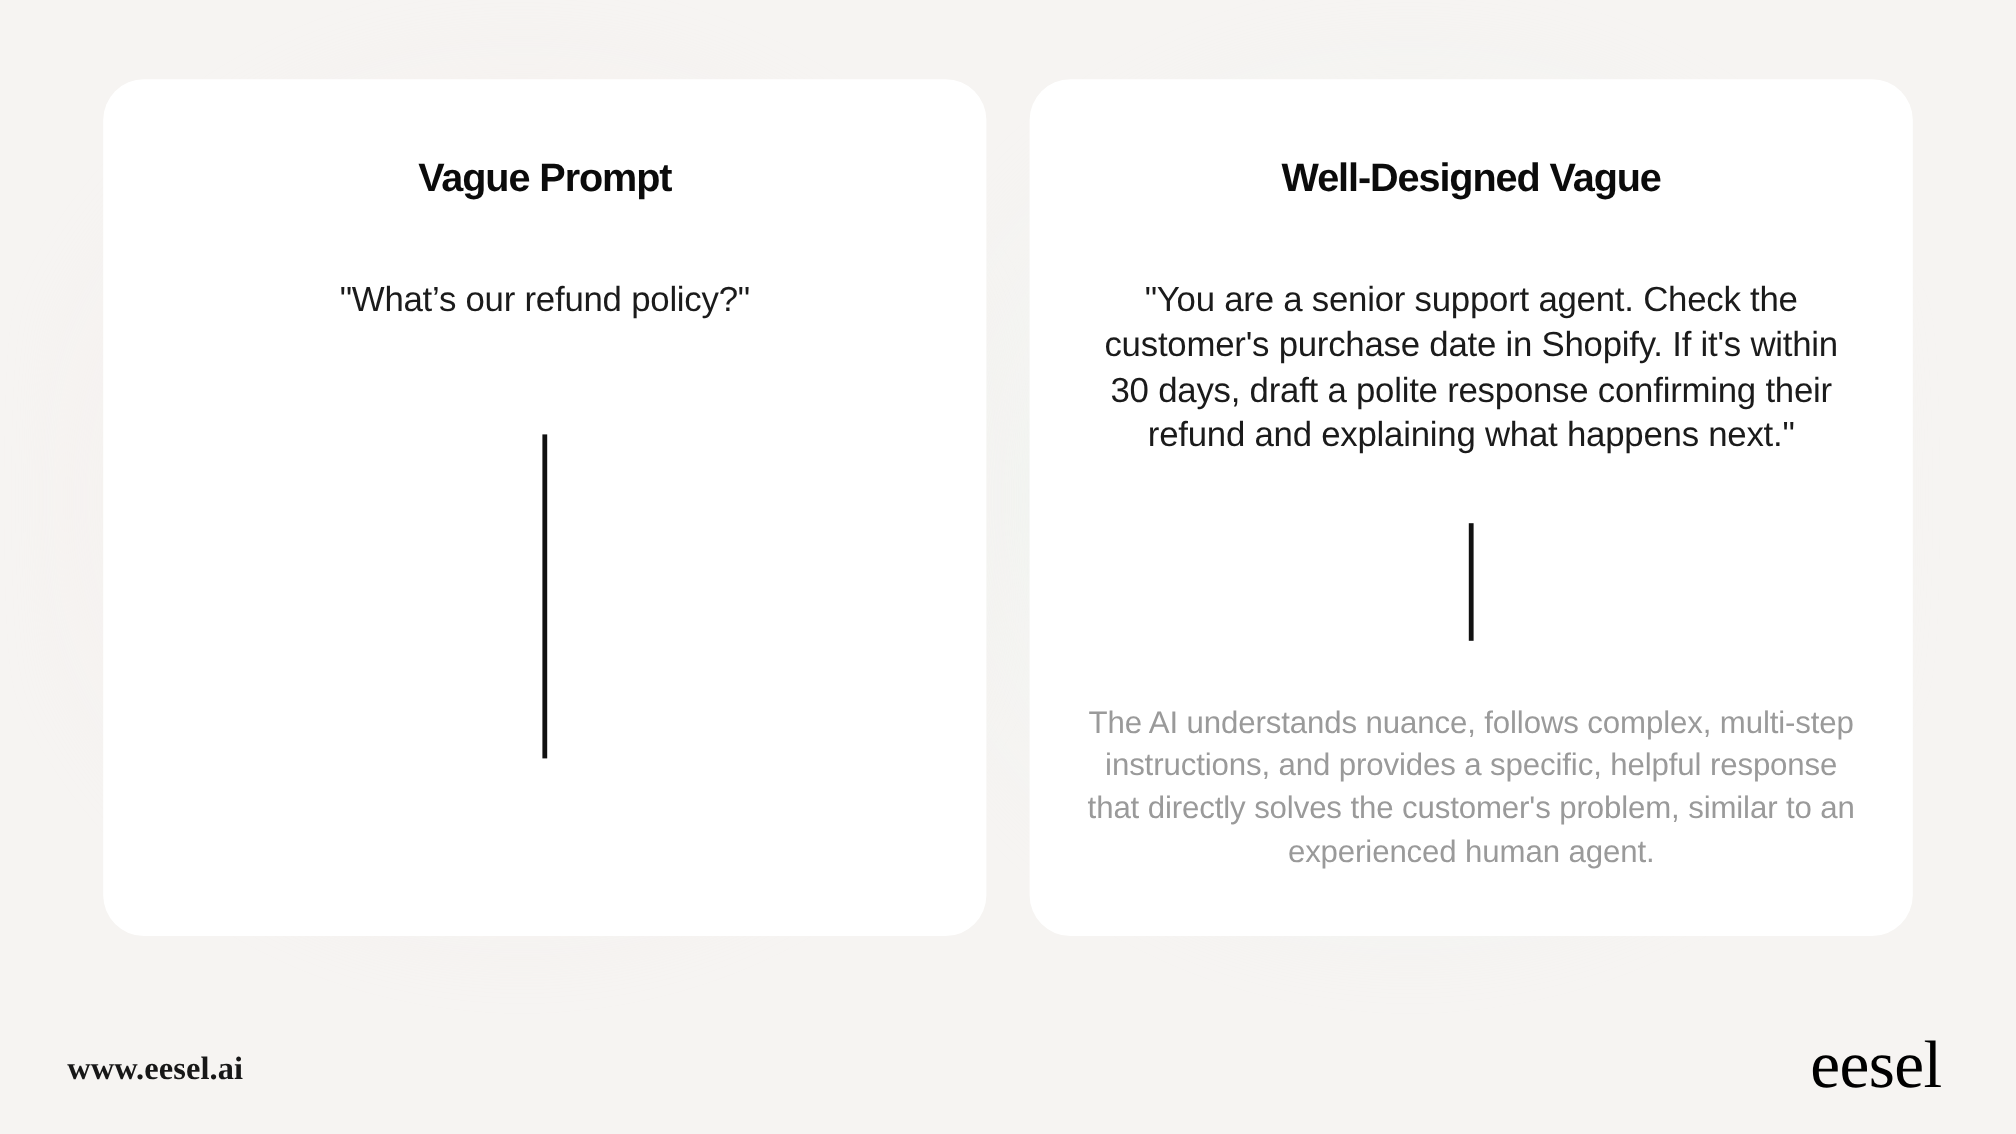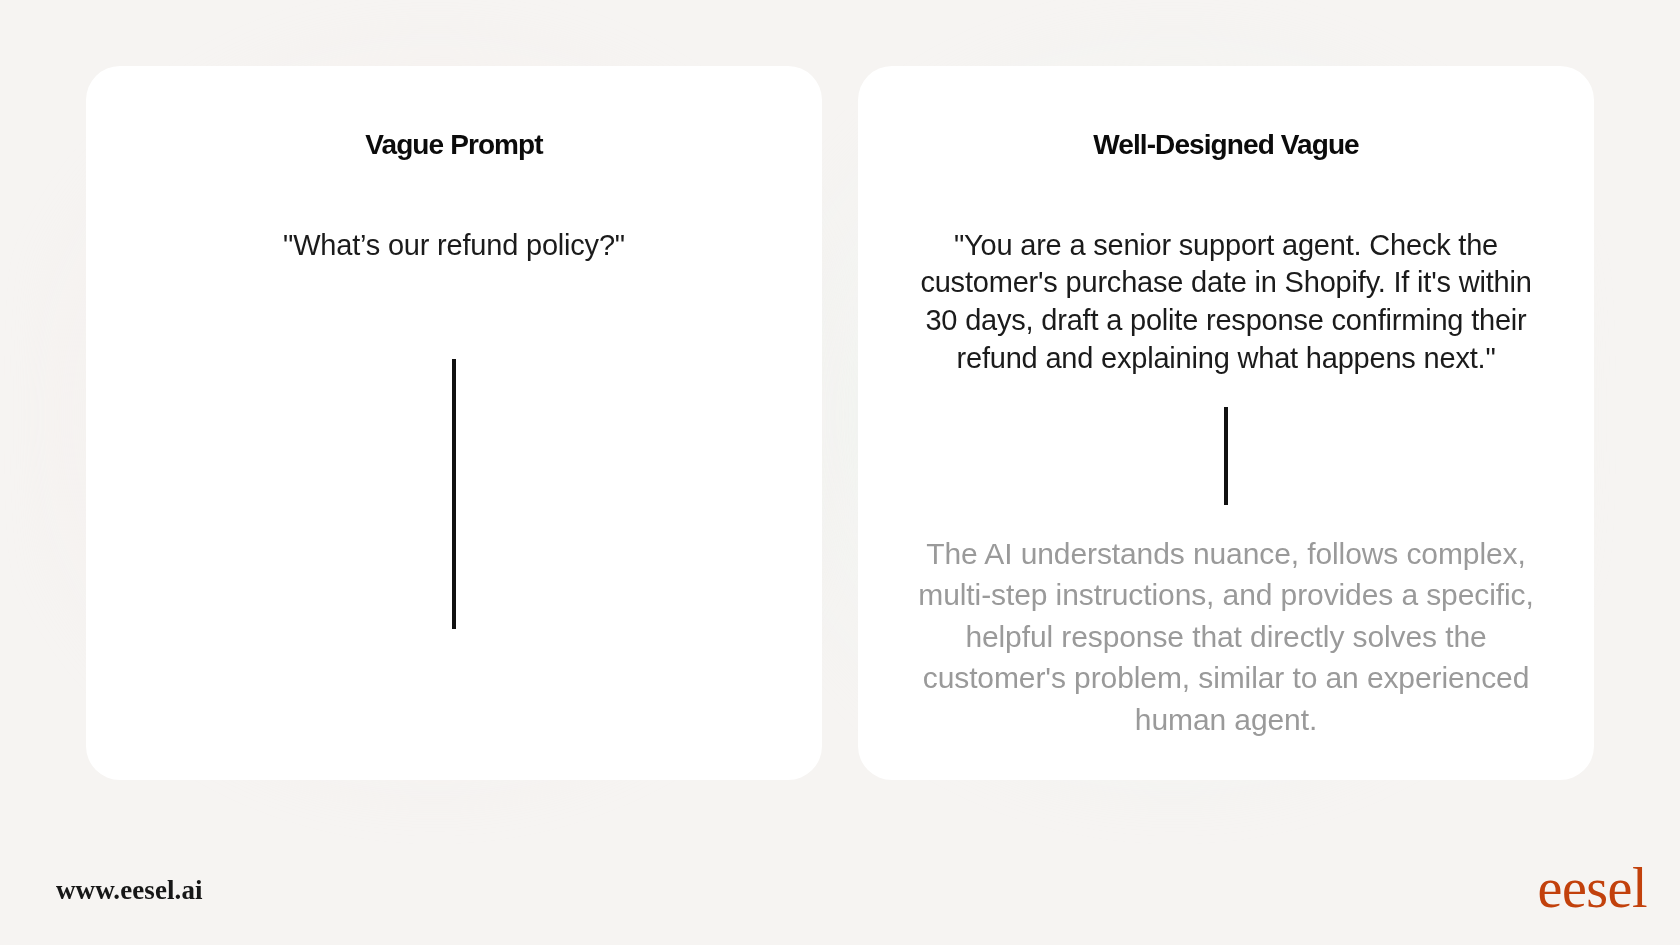--- a/index.html
+++ b/index.html
@@ -79,21 +79,21 @@
     background: #ffffff;
     border-radius: 34px;
     padding: 46px 44px 40px 44px;
     display: flex;
     flex-direction: column;
     align-items: center;
     text-align: center;
   }
 
   .card-title {
-    font-size: 28px;
+    font-size: 33px;
     font-weight: 700;
     letter-spacing: -0.9px;
     color: #0b0b0b;
     line-height: 1.1;
     margin-top: 18px;
   }
 
   .prompt-text {
     font-size: 29px;
     line-height: 1.3;
@@ -119,58 +119,58 @@
   .v-divider {
     width: 4px;
     background: #111111;
     border-radius: 0;
   }
 
   .card.left .v-divider { height: 270px; margin-top: -16px; }
   .card.right .v-divider { height: 98px; margin-top: 2px; }
 
   .desc-text {
-    font-size: 30px;
+    font-size: 26px;
     line-height: 1.38;
     color: #9a9a9a;
     letter-spacing: -0.1px;
     max-width: 640px;
-    margin-bottom: 0;
+    margin-bottom: 12px;
   }
 
   .card.left .desc-text { max-width: 610px; }
 
   
   .footer {
     position: absolute;
     left: 0;
     bottom: 0;
     width: 1680px;
     height: 118px;
-    padding: 0 27px 0 56px;
+    padding: 0 56px 0 56px;
     display: flex;
     align-items: center;
     justify-content: space-between;
     text-align: right;
   }
 
   .site-url {
     font-family: "Liberation Serif", serif;
     font-weight: 700;
     font-size: 27px;
     color: #171717;
     letter-spacing: 0.1px;
     margin-top: 8px;
   }
 
   .brand-logo {
     font-family: "Liberation Serif", serif;
     font-size: 56px;
     font-weight: 400;
-    color: #c2410c;
+    color: #000000;
     letter-spacing: -0.5px;
     line-height: 1;
     margin-top: 4px;
     margin-right: 6px;
   }
 </style>
 </head>
 <body>
 
 <div class="page">

